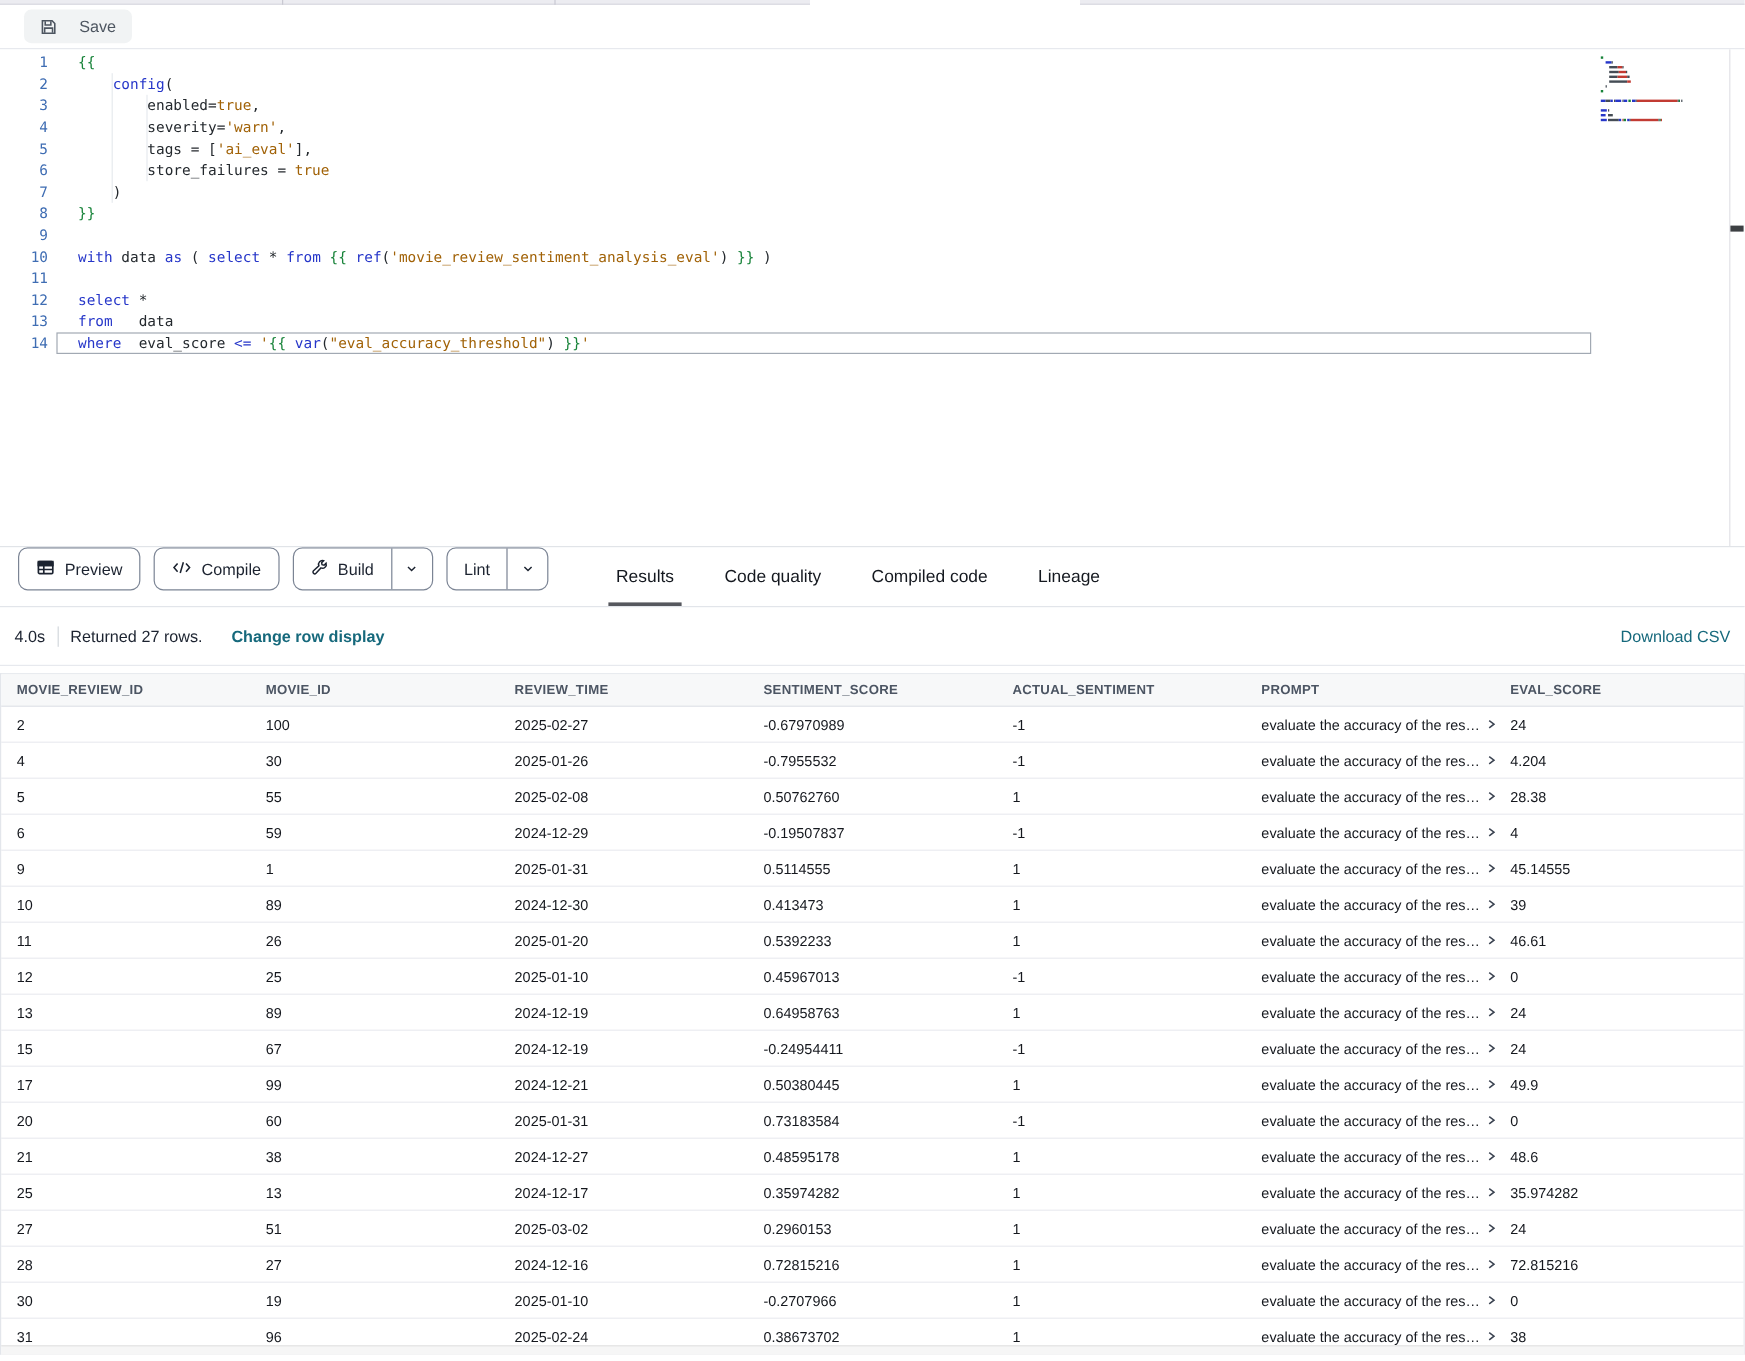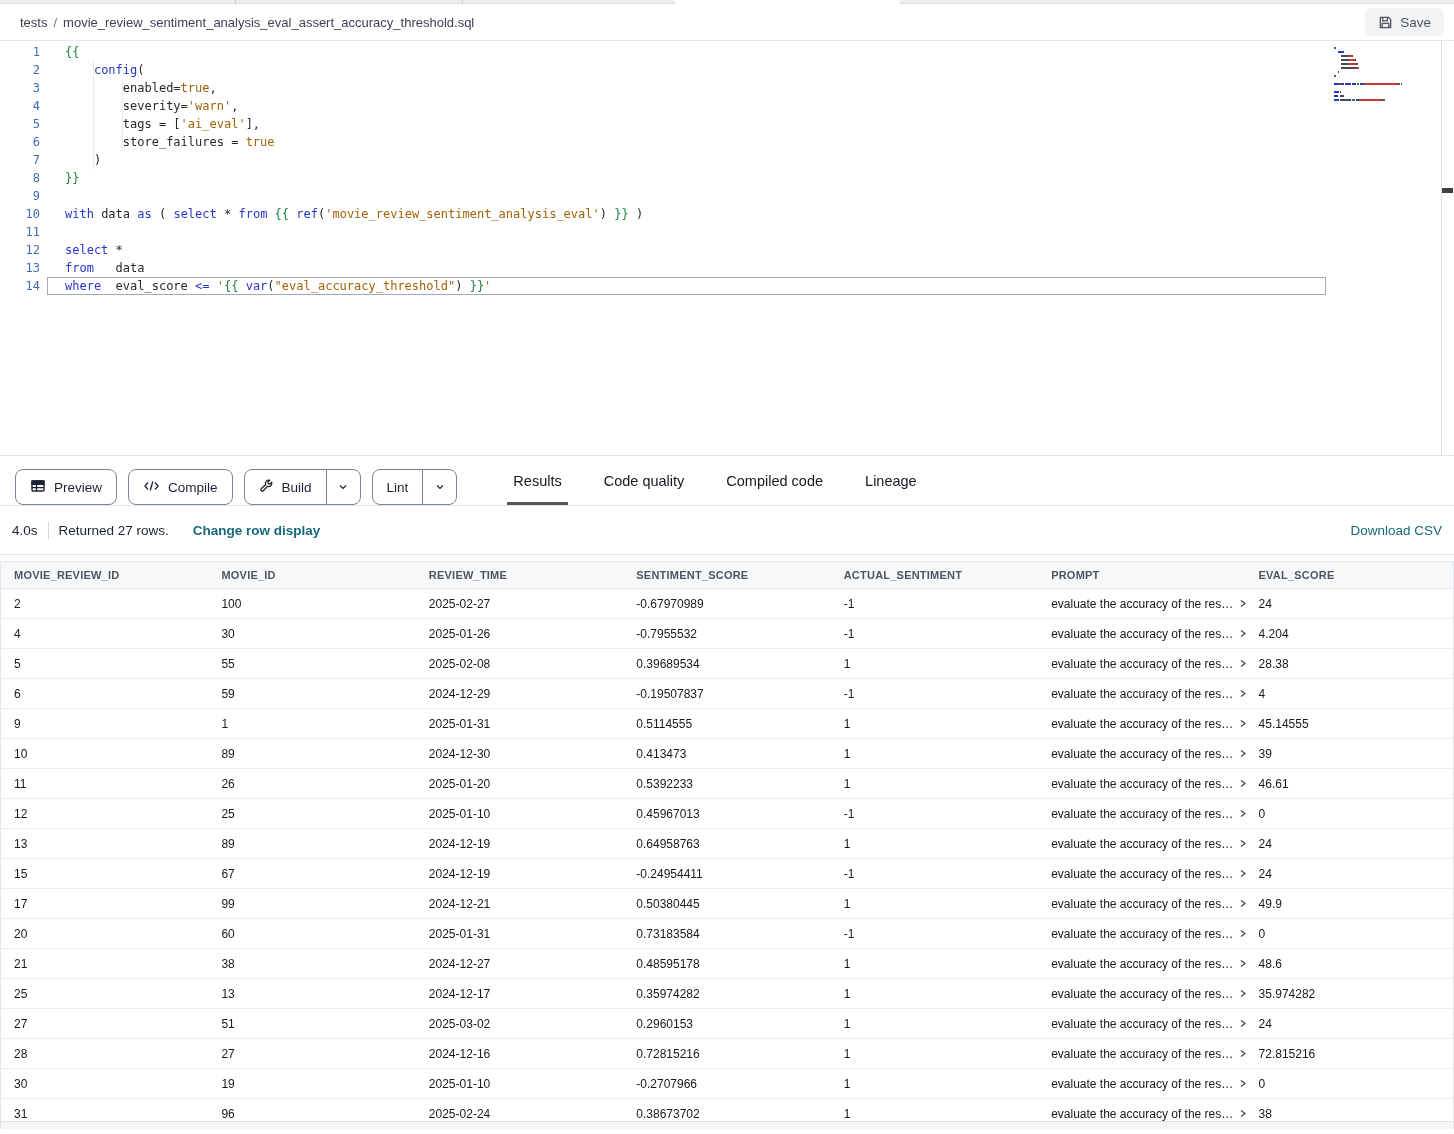--- a/index.html
+++ b/index.html
@@ -9,21 +9,21 @@
   
   .top-strip { position:relative; height:4px; background:#ececf1; border-bottom:1px solid #d9d9e0; }
   .top-strip .active-gap { position:absolute; left:675px; width:225px; top:0; height:5px; background:#fff; }
   .top-strip .ts-div { position:absolute; top:0; width:1px; height:4px; background:#c9c9d2; }
 
   
   .crumb-bar { height:37px; display:flex; align-items:center; justify-content:space-between;
     padding:0 10px 0 20px; border-bottom:1px solid #e7e9ee; }
   .crumb { font-size:13px; color:#3c4352; }
   .crumb .sep { margin:0 6px; color:#6b7280; }
-  .save-btn { display:flex; align-items:center; gap:7px; background:#f1f3f4; border:none;
+  .save-btn { display:flex; align-items:center; gap:18px; background:#f1f3f4; border:none;
     border-radius:6px; height:28px; padding:0 13px; font-size:13.5px; color:#4d5560;
     font-family:inherit; cursor:pointer; }
   .save-btn svg { display:block; }
 
   
   .editor { position:relative; height:415px; border-bottom:1px solid #e1e4e8;
     font-family:"DejaVu Sans Mono", monospace; font-size:12px; line-height:18px;
     padding-top:2px; overflow:hidden; }
   .line { display:flex; width:1326px; height:18px; white-space:pre; }
   .gutter { flex:0 0 40px; text-align:right; color:#3f6db3; user-select:none; }
@@ -31,21 +31,21 @@
   .line.active .codecell { outline:1px solid #a2a9b3; outline-offset:-1px; }
   .tk-p { color:#24292e; } .tk-k { color:#2636c9; } .tk-s { color:#a16207; } .tk-j { color:#178339; }
   .guide { position:absolute; width:1px; background:#e7eaee; }
   .minimap { position:absolute; top:6px; right:16px; width:104px; }
   .mline { height:2px; margin-bottom:2px; display:flex; }
   .mline span { height:2px; display:block; }
   .vtrack { position:absolute; top:0; right:0; bottom:0; width:13px; border-left:1px solid #e2e2e6; }
   .vdash { position:absolute; top:147px; right:1px; width:11px; height:5px; background:#3d4043; }
 
   
-  .panel-bar { height:50px; display:flex; align-items:flex-end; padding-left:15px;
+  .panel-bar { height:50px; display:flex; align-items:flex-start; padding-left:15px;
     border-bottom:1px solid #e2e5ea; }
   .actions { display:flex; align-items:center; gap:11px; }
   .tbtn { display:flex; align-items:center; height:36px; border:1px solid #7b8494;
     border-radius:8px; background:#fff; font-size:13.5px; color:#1c2330; font-family:inherit; cursor:pointer; }
   .tbtn .seg { display:flex; align-items:center; gap:8px; padding:0 14px; height:100%; }
   .tbtn .caret-seg { display:flex; align-items:center; justify-content:center; width:34px; height:100%;
     border-left:1px solid #7b8494; }
   .tabs { display:flex; align-items:stretch; height:100%; margin-left:35px; }
   .tab { display:flex; align-items:center; padding:0 6px; margin:0 15px; font-size:14.5px;
     color:#14181f; border-bottom:3px solid transparent; padding-top:3px; cursor:pointer; }
@@ -75,23 +75,20 @@
 </head>
 <body>
 
 <div class="top-strip">
   <div class="ts-div" style="left:235px"></div>
   <div class="ts-div" style="left:462px"></div>
   <div class="active-gap"></div>
 </div>
 
 <div class="crumb-bar">
-  <span class="crumb">
-    <span>tests</span><span class="sep">/</span><span>movie_review_sentiment_analysis_eval_assert_accuracy_threshold.sql</span>
-  </span>
   <button class="save-btn">
     <span>
         <svg width="15" height="15" viewBox="0 0 16 16" fill="none" stroke="#4d5560" stroke-width="1.4">
           <path d="M2.5 2.5h8.6l2.4 2.4v8.6h-11z"></path>
           <path d="M5 2.8v3.4h5V2.8"></path>
           <path d="M4.5 13.2V9h7v4.2"></path>
         </svg>
       </span>
     <span>Save</span>
   </button>
@@ -308,21 +305,21 @@
           <svg width="10" height="11" viewBox="0 0 10 11" fill="none" stroke="#3c4452" stroke-width="1.3">
             <path d="M3 2.5l4 3-4 3"></path>
           </svg>
         </div>
         <div>4.204</div>
       </div>
       <div class="trow">
         <div>5</div>
         <div>55</div>
         <div>2025-02-08</div>
-        <div>0.39689534</div>
+        <div>0.50762760</div>
         <div>1</div>
         <div class="prompt-cell">
           <span>evaluate the accuracy of the res…</span>
           <svg width="10" height="11" viewBox="0 0 10 11" fill="none" stroke="#3c4452" stroke-width="1.3">
             <path d="M3 2.5l4 3-4 3"></path>
           </svg>
         </div>
         <div>28.38</div>
       </div>
       <div class="trow">

